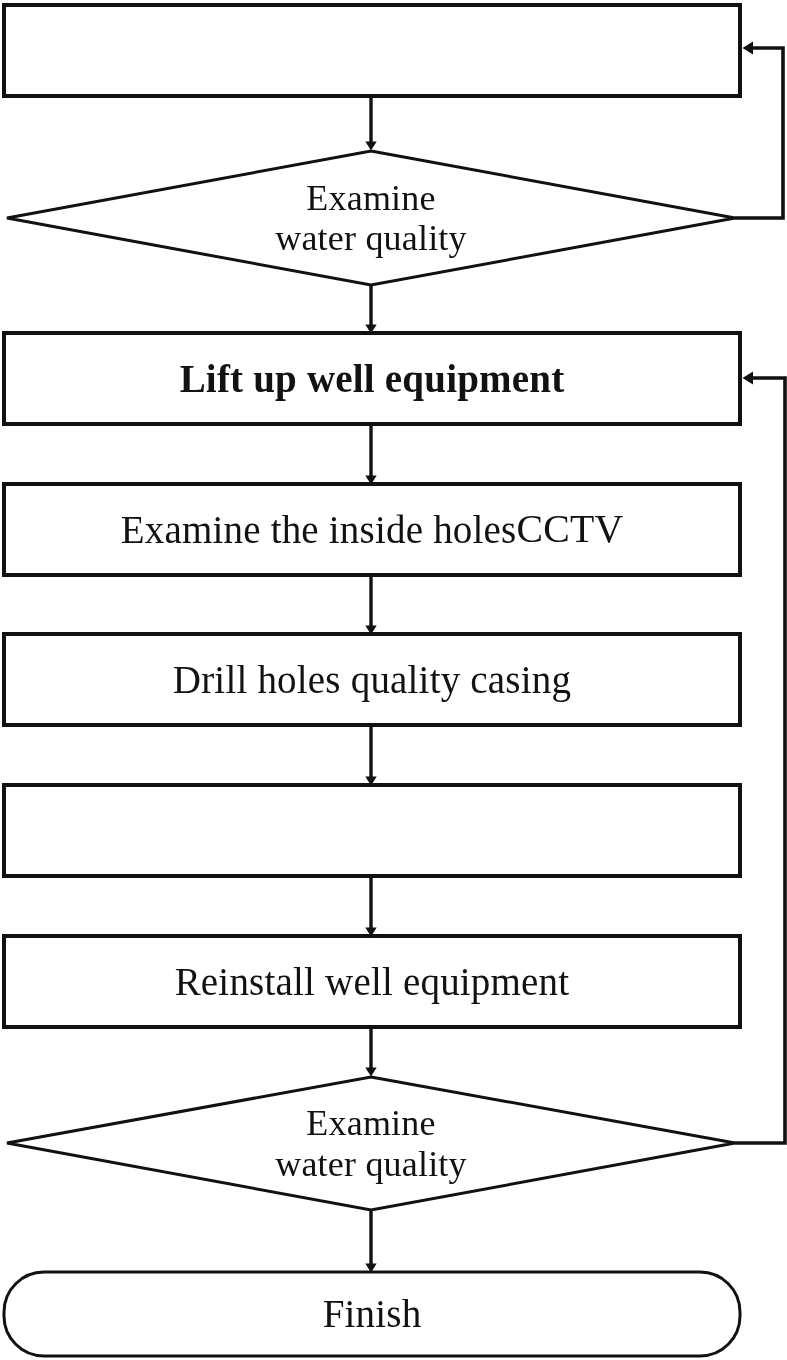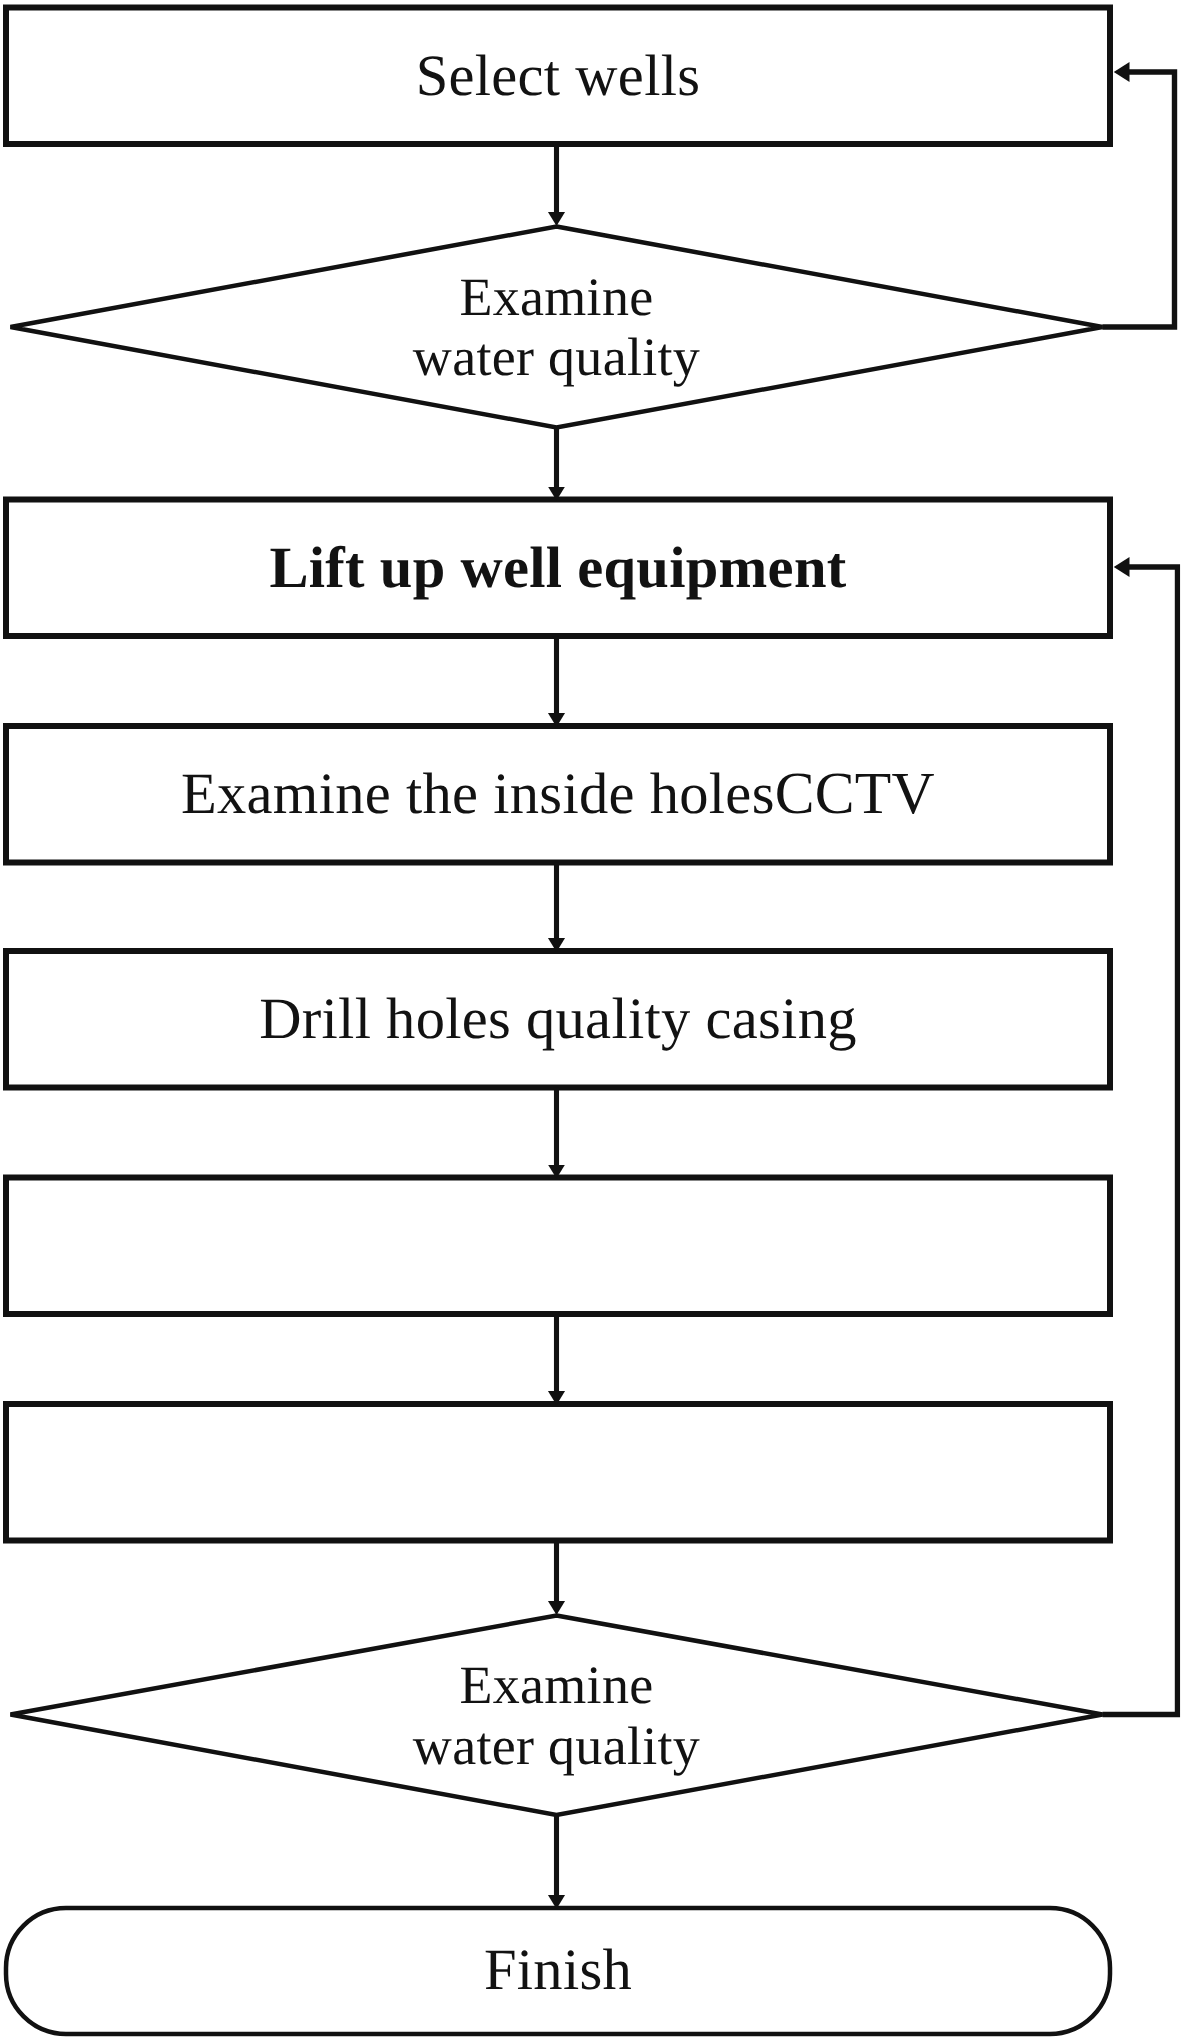--- a/index.html
+++ b/index.html
@@ -102,36 +102,36 @@
     <line x1="371" y1="1027" x2="371" y2="1072" stroke="#111111" stroke-width="3.4" marker-end="url(#arrowhead-down)"></line>
 
     <line x1="371" y1="1210" x2="371" y2="1268" stroke="#111111" stroke-width="3.4" marker-end="url(#arrowhead-down)"></line>
 
     <path d="M 735 218 L 783 218 L 783 48 L 748 48" fill="none" stroke="#111111" stroke-width="3.6" marker-end="url(#arrowhead-left)"></path>
 
     <path d="M 735 1143 L 785 1143 L 785 378 L 748 378" fill="none" stroke="#111111" stroke-width="3.6" marker-end="url(#arrowhead-left)"></path>
 
   </svg>
 
-  <div class="node-label label-process" style="left:4px; top:5px; width:736px; height:91px;">Select wells</div>
 
   <div class="node-label label-decision" style="left:7px; top:151px; width:728px; height:134px; flex-direction:column;">
     <span>Examine</span>
     <span>water quality</span>
   </div>
 
   <div class="node-label label-process" style="left:4px; top:333px; width:736px; height:91px;font-weight:bold;">Lift up well equipment</div>
 
   <div class="node-label label-process" style="left:4px; top:484px; width:736px; height:91px;">
     <span>Examine the inside holes </span><span class="smallcaps">CCTV</span>
   </div>
 
   <div class="node-label label-process" style="left:4px; top:634px; width:736px; height:91px;">Drill holes quality casing</div>
 
 
+  <div class="node-label label-process" style="left:4px; top:936px; width:736px; height:91px;">Reinstall well equipment</div>
 
   <div class="node-label label-decision" style="left:7px; top:1077px; width:728px; height:133px; flex-direction:column;">
     <span>Examine</span>
     <span>water quality</span>
   </div>
 
   <div class="node-label label-terminator" style="left:4px; top:1272px; width:736px; height:84px;">Finish</div>
 
 </div>
 

